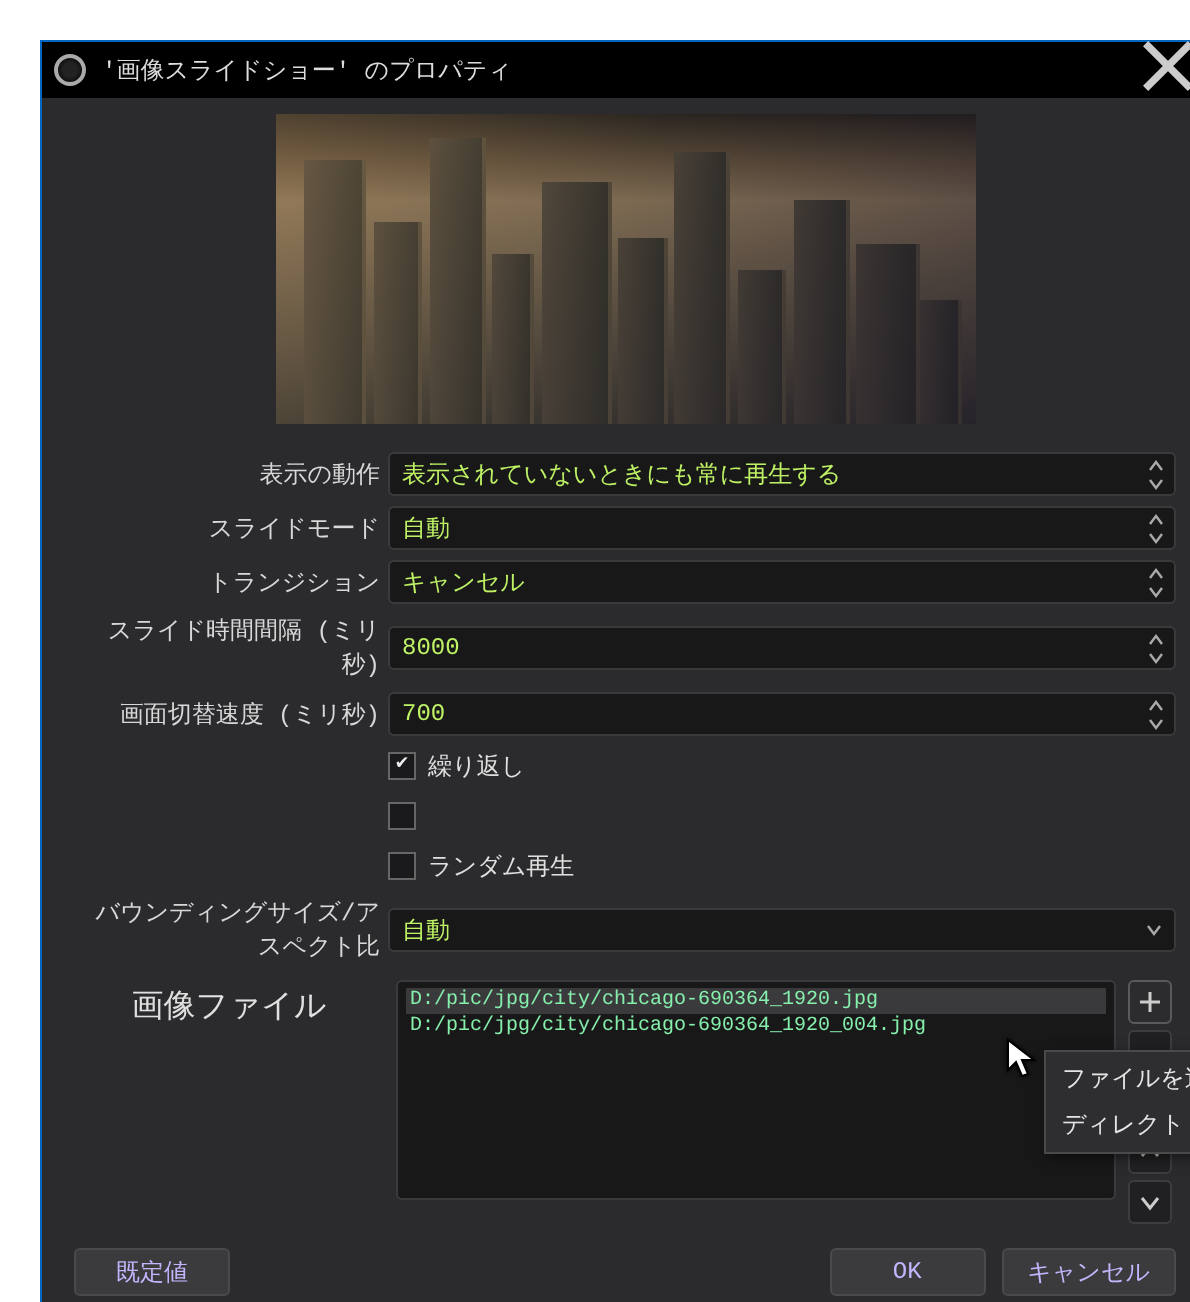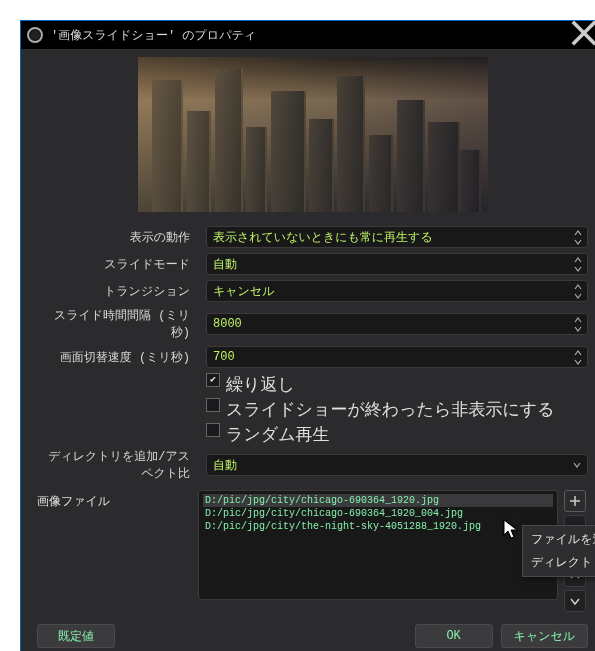--- a/index.html
+++ b/index.html
@@ -71,21 +71,21 @@
   .bld.b7{left:57%;width:8%;height:88%}
   .bld.b8{left:66%;width:7%;height:50%}
   .bld.b9{left:74%;width:8%;height:72%}
   .bld.b10{left:83%;width:9%;height:58%}
   .bld.b11{left:92%;width:6%;height:40%}
   .preview::after{
     content:"";position:absolute;inset:0;
     background: linear-gradient(120deg, rgba(255,200,120,.18) 0%, rgba(0,0,0,0) 45%, rgba(0,0,30,.35) 100%);
   }
 
-  .form { display: grid; grid-template-columns: 155px 1fr; gap: 5px 14px; align-items: center; }
+  .form { display: grid; grid-template-columns: 155px 1fr; gap: 5px 2px; align-items: center; }
   .lbl { text-align: right; color: #d8d8d8; font-size: 12px; padding-right: 2px; }
   .combo, .spin {
     position: relative;
     height: 22px;
     background: #181819;
     border: 1px solid #3a3a3d;
     border-radius: 3px;
     display: flex;
     align-items: center;
     padding: 0 22px 0 6px;
@@ -101,30 +101,30 @@
   .arrows .up, .arrows .down {
     flex: 1; display: flex; align-items: center; justify-content: center;
     color: #aaa;
   }
   .arrows .up svg, .arrows .down svg, .combo .single-down svg { width: 8px; height: 6px; display:block; }
   .combo .single-down {
     position: absolute; right: 6px; top: 50%; transform: translateY(-50%);
     color: #aaa;
   }
 
-  .chk-row { grid-column: 2; display: flex; align-items: flex-start; gap: 6px; color: #e0e0e0; font-size: 17px; height: 20px; }
+  .chk-row { grid-column: 2; display: flex; align-items: center; gap: 6px; color: #e0e0e0; font-size: 12px; height: 20px; }
   .chk {
     width: 14px; height: 14px; border: 1px solid #666; background: #1a1a1c;
     display: inline-flex; align-items: center; justify-content: center;
     font-size: 11px; color: #eee;
   }
   .chk.checked::after { content: "✔"; font-size: 10px; line-height: 1; }
 
   .file-area { display: grid; grid-template-columns: 155px 1fr 24px; gap: 3px 6px; margin-top: 2px; }
-  .file-lbl { text-align: left; padding-top: 3px; font-size: 12px; }
+  .file-lbl { text-align: center; padding-top: 3px; font-size: 16px; }
   .file-list {
     height: 110px;
     background: #181819;
     border: 1px solid #3a3a3d;
     border-radius: 3px;
     padding: 3px 4px;
     font-size: 10px;
     color: #86efac;
     overflow: hidden;
   }
@@ -154,21 +154,21 @@
     gap: 8px;
     align-items: center;
     padding-top: 6px;
   }
   .btn {
     height: 24px;
     min-width: 78px;
     background: #3b3b3e;
     border: 1px solid #4a4a4d;
     border-radius: 3px;
-    color: #86efac;
+    color: #c4b5fd;
     font-size: 12px;
     display: inline-flex;
     align-items: center;
     justify-content: center;
     padding: 0 12px;
   }
   .footer .spacer { flex: 1; }
 
   
   .context-menu {
@@ -315,45 +315,43 @@
             </div>
         </div>
       </div>
 
       <div class="chk-row">
         <span class="chk checked"></span>
         <span>繰り返し</span>
       </div>
       <div class="chk-row">
         <span class="chk"></span>
-        <span>スライドショーが終わったら非表示にする</span>
       </div>
       <div class="chk-row">
         <span class="chk"></span>
         <span>ランダム再生</span>
       </div>
 
-      <div class="lbl">ディレクトリを追加/アスペクト比</div>
+      <div class="lbl">バウンディングサイズ/アスペクト比</div>
       <div class="combo">
         <span>自動</span>
         <div class="single-down">
             <svg viewBox="0 0 8 6">
               <path d="M1 1 L4 5 L7 1" fill="none" stroke="currentColor" stroke-width="1.2"></path>
             </svg>
           </div>
       </div>
 
     </div>
 
     <div class="file-area">
       <div class="file-lbl">画像ファイル</div>
       <div class="file-list">
         <div class="row sel">D:/pic/jpg/city/chicago-690364_1920.jpg</div>
         <div class="row">D:/pic/jpg/city/chicago-690364_1920_004.jpg</div>
-        <div class="row">D:/pic/jpg/city/the-night-sky-4051288_1920.jpg</div>
       </div>
       <div class="file-btns">
         <div class="icon-btn highlight">
           <svg viewBox="0 0 12 12">
               <path d="M6 1 V11 M1 6 H11" stroke="currentColor" stroke-width="1.5"></path>
             </svg>
         </div>
         <div class="icon-btn">
           <svg viewBox="0 0 12 12">
               <path d="M1 6 H11" stroke="currentColor" stroke-width="1.5"></path>

